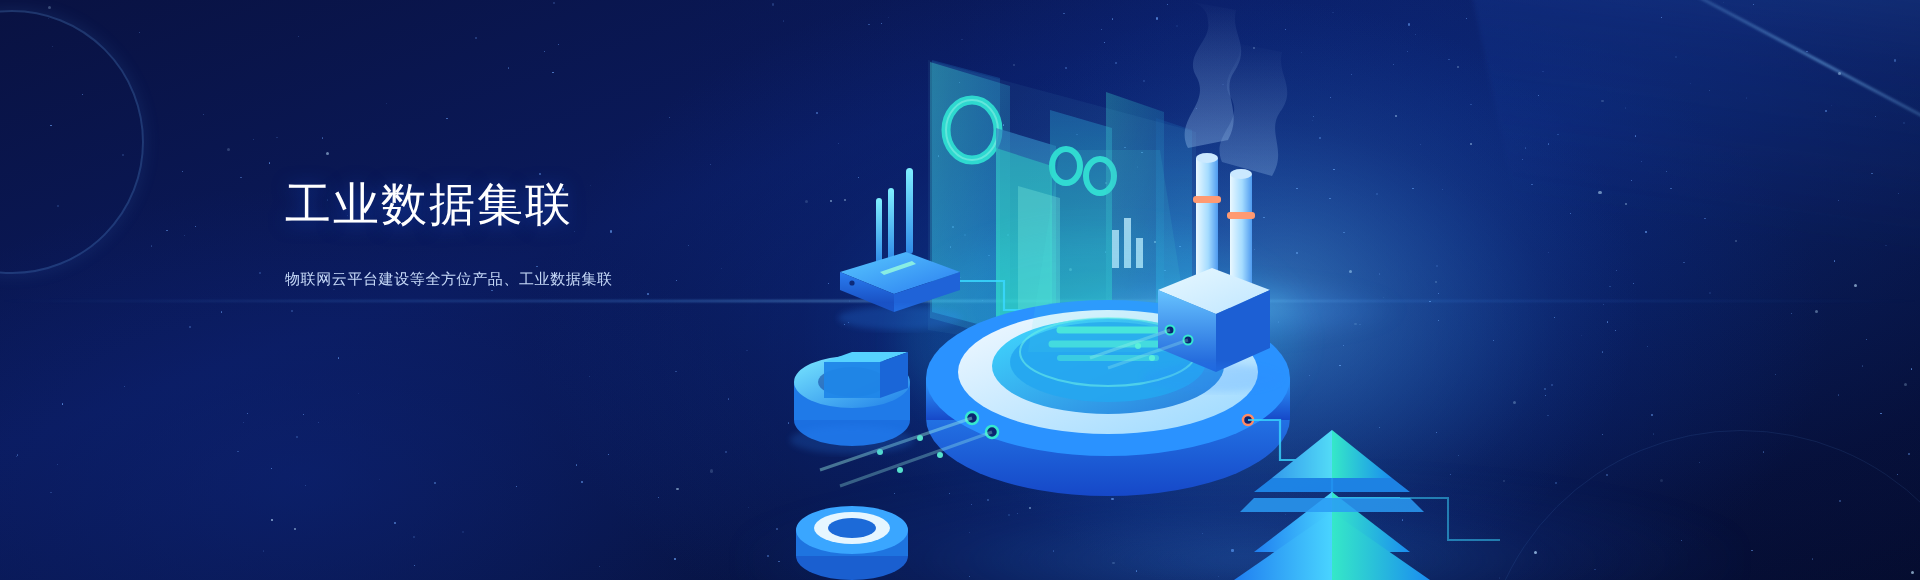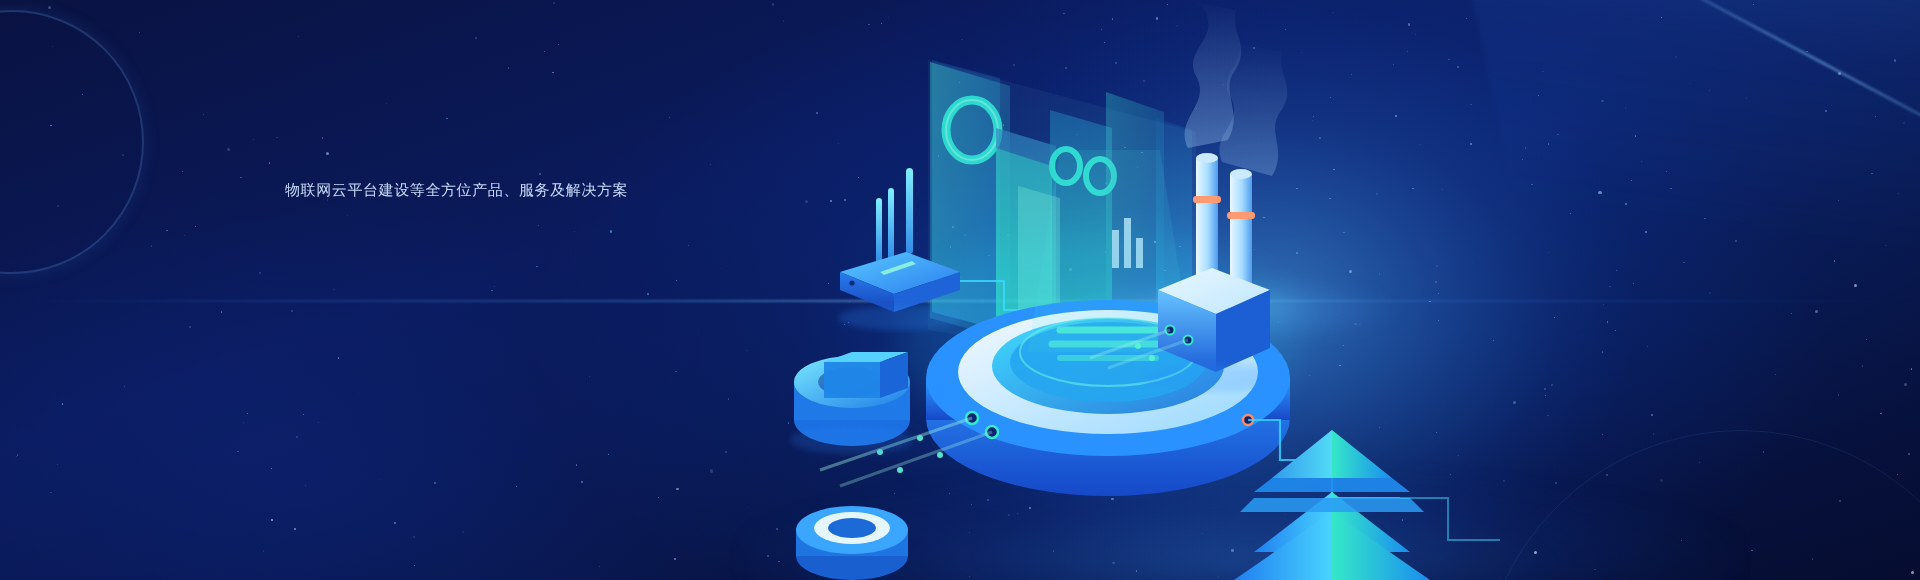--- a/index.html
+++ b/index.html
@@ -685,19 +685,20 @@
 
         <path d="M572 430 L512 478 L572 478 Z" fill="#6ff0e0" opacity="0.25"></path>
       </g>
 
       <polyline points="640,498 688,498 688,540 740,540" fill="none" stroke="#39d8ff" stroke-width="2" opacity="0.5"></polyline>
     </svg>
   </div>
 
   <div class="copy">
     <h1 class="headline">
+      <span class="l1">工业数据集联</span>
     </h1>
     <p class="subtitle">
-      <span>物联网云平台建设等全方位产品、服务及解决方案</span>
+      <span>物联网云平台建设等全方位产品、工业数据集联</span>
     </p>
   </div>
 
 </div>
 
 </body></html>

